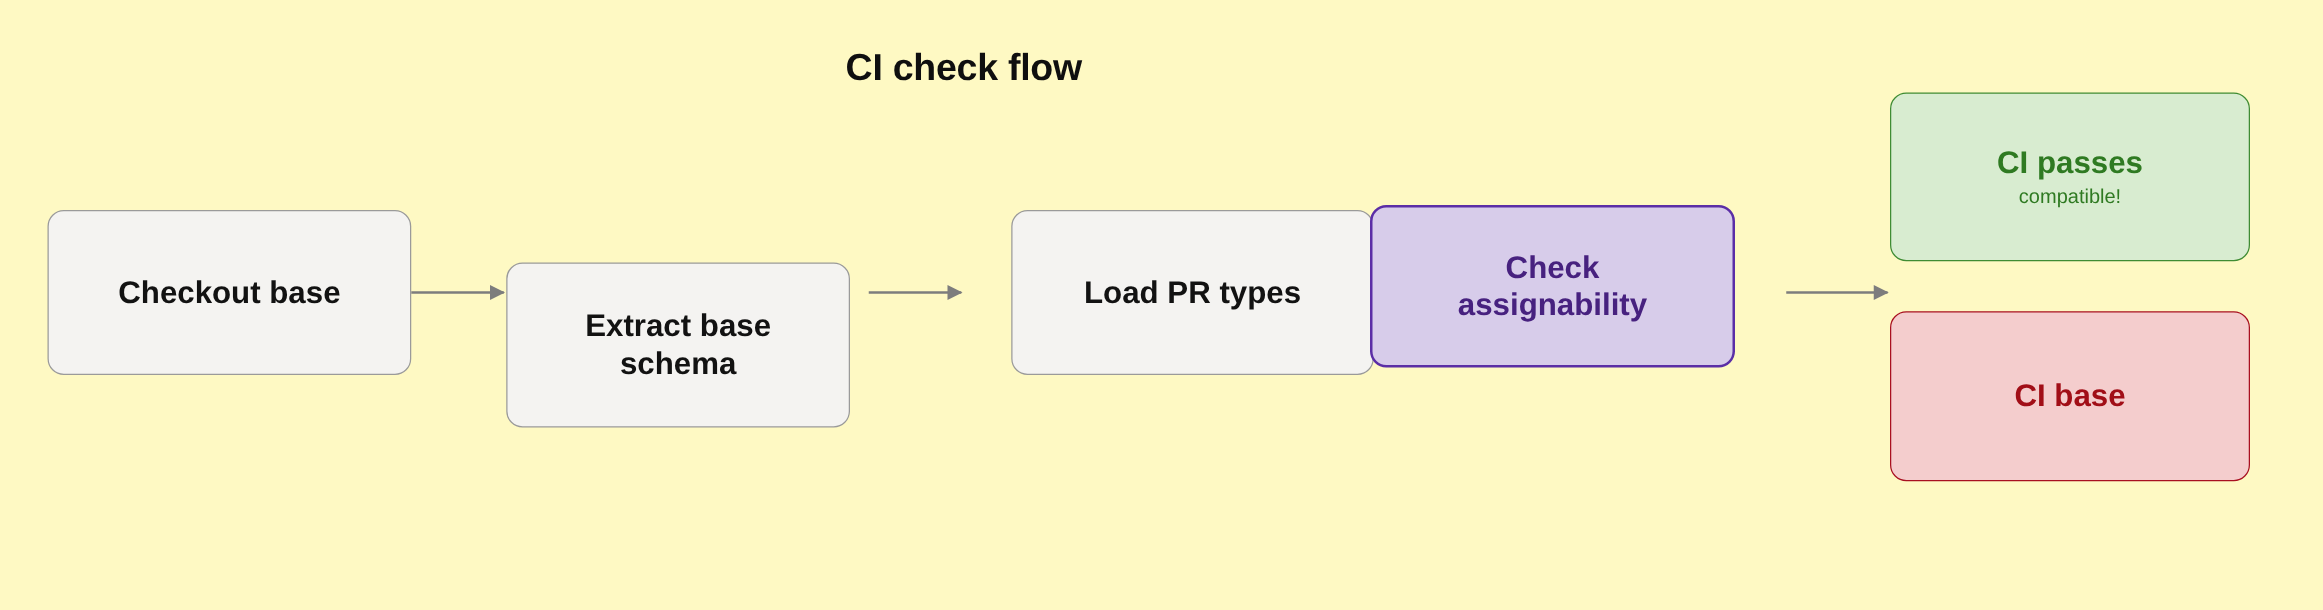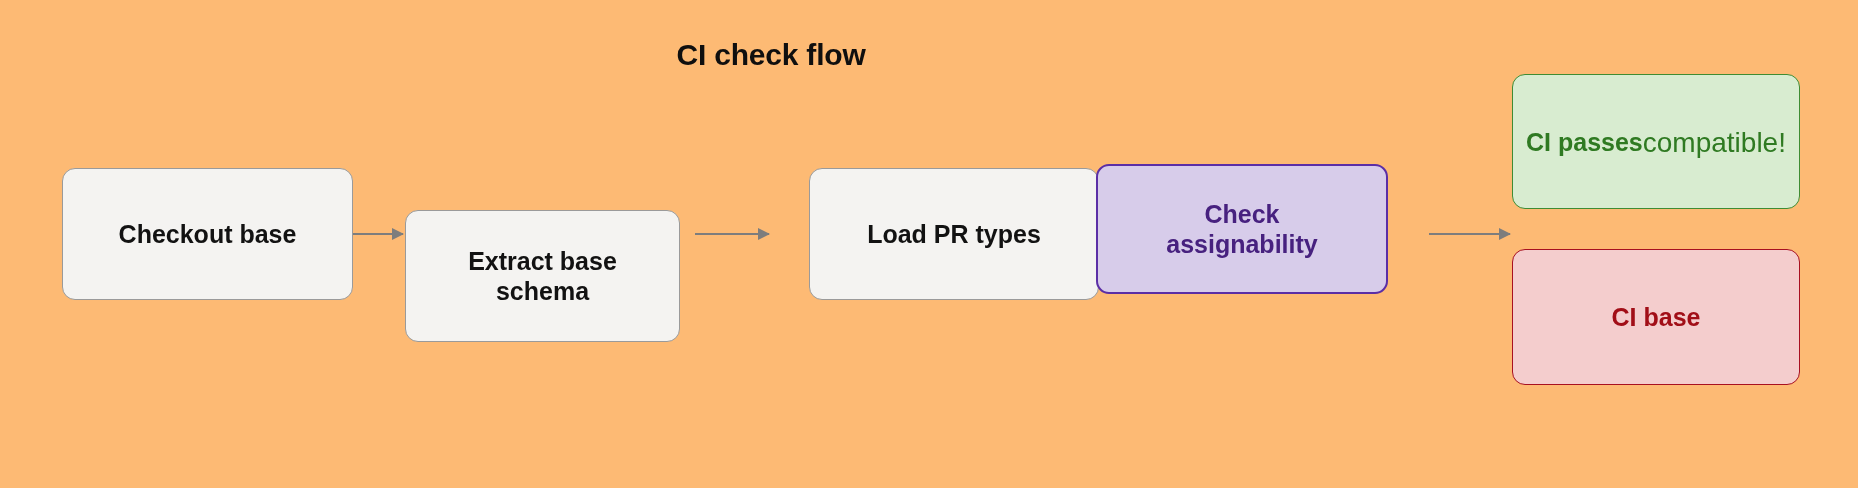--- a/index.html
+++ b/index.html
@@ -9,21 +9,21 @@
     background: #ffffff;
   }
   body {
     font-family: "Liberation Sans", sans-serif;
     -webkit-font-smoothing: antialiased;
   }
   #canvas {
     position: relative;
     width: 1858px;
     height: 488px;
-    background: #fdba74;
+    background: #fef9c3;
     overflow: hidden;
   }
 
   
   #diagram-title {
     position: absolute;
     left: 0;
     top: 38px;
     width: 1858px;
     text-align: center;
@@ -32,36 +32,36 @@
     color: #0f0f0f;
     letter-spacing: -0.2px;
     transform: translateX(-158px);
   }
 
   
   .node {
     position: absolute;
     box-sizing: border-box;
     display: flex;
-    flex-direction: row;
+    flex-direction: column;
     align-items: center;
     justify-content: center;
     border-radius: 13px;
     border-width: 1.4px;
     border-style: solid;
     text-align: center;
     line-height: 1.2;
   }
   .node .line-main {
     font-size: 25px;
     font-weight: 700;
     white-space: pre-line;
   }
   .node .line-sub {
-    font-size: 28px;
+    font-size: 16px;
     font-weight: 400;
     margin-top: 3px;
   }
 
   
   .node.process {
     background: #f4f3f1;
     border-color: #9a9a9a;
     color: #121212;
   }
@@ -81,21 +81,21 @@
   }
   
   .node.danger {
     background: #f4cdcd;
     border-color: #a81020;
     border-width: 1.6px;
     color: #a10e17;
   }
 
   
-  #node-checkout-base   { left: 38px;   top: 168px; width: 291px; height: 132px; margin-left: 24px; }
+  #node-checkout-base   { left: 38px;   top: 168px; width: 291px; height: 132px; }
   #node-extract-schema  { left: 405px;  top: 168px; width: 275px; height: 132px; margin-top: 42px; }
   #node-load-pr-types   { left: 770px;  top: 168px; width: 290px; height: 132px; margin-left: 39px; }
   #node-check-assign    { left: 1096px; top: 164px; width: 292px; height: 130px; }
   #node-ci-passes       { left: 1512px; top: 74px;  width: 288px; height: 135px; }
   #node-ci-fails        { left: 1512px; top: 249px; width: 288px; height: 136px; }
 
   
   .connector {
     position: absolute;
     height: 2px;

